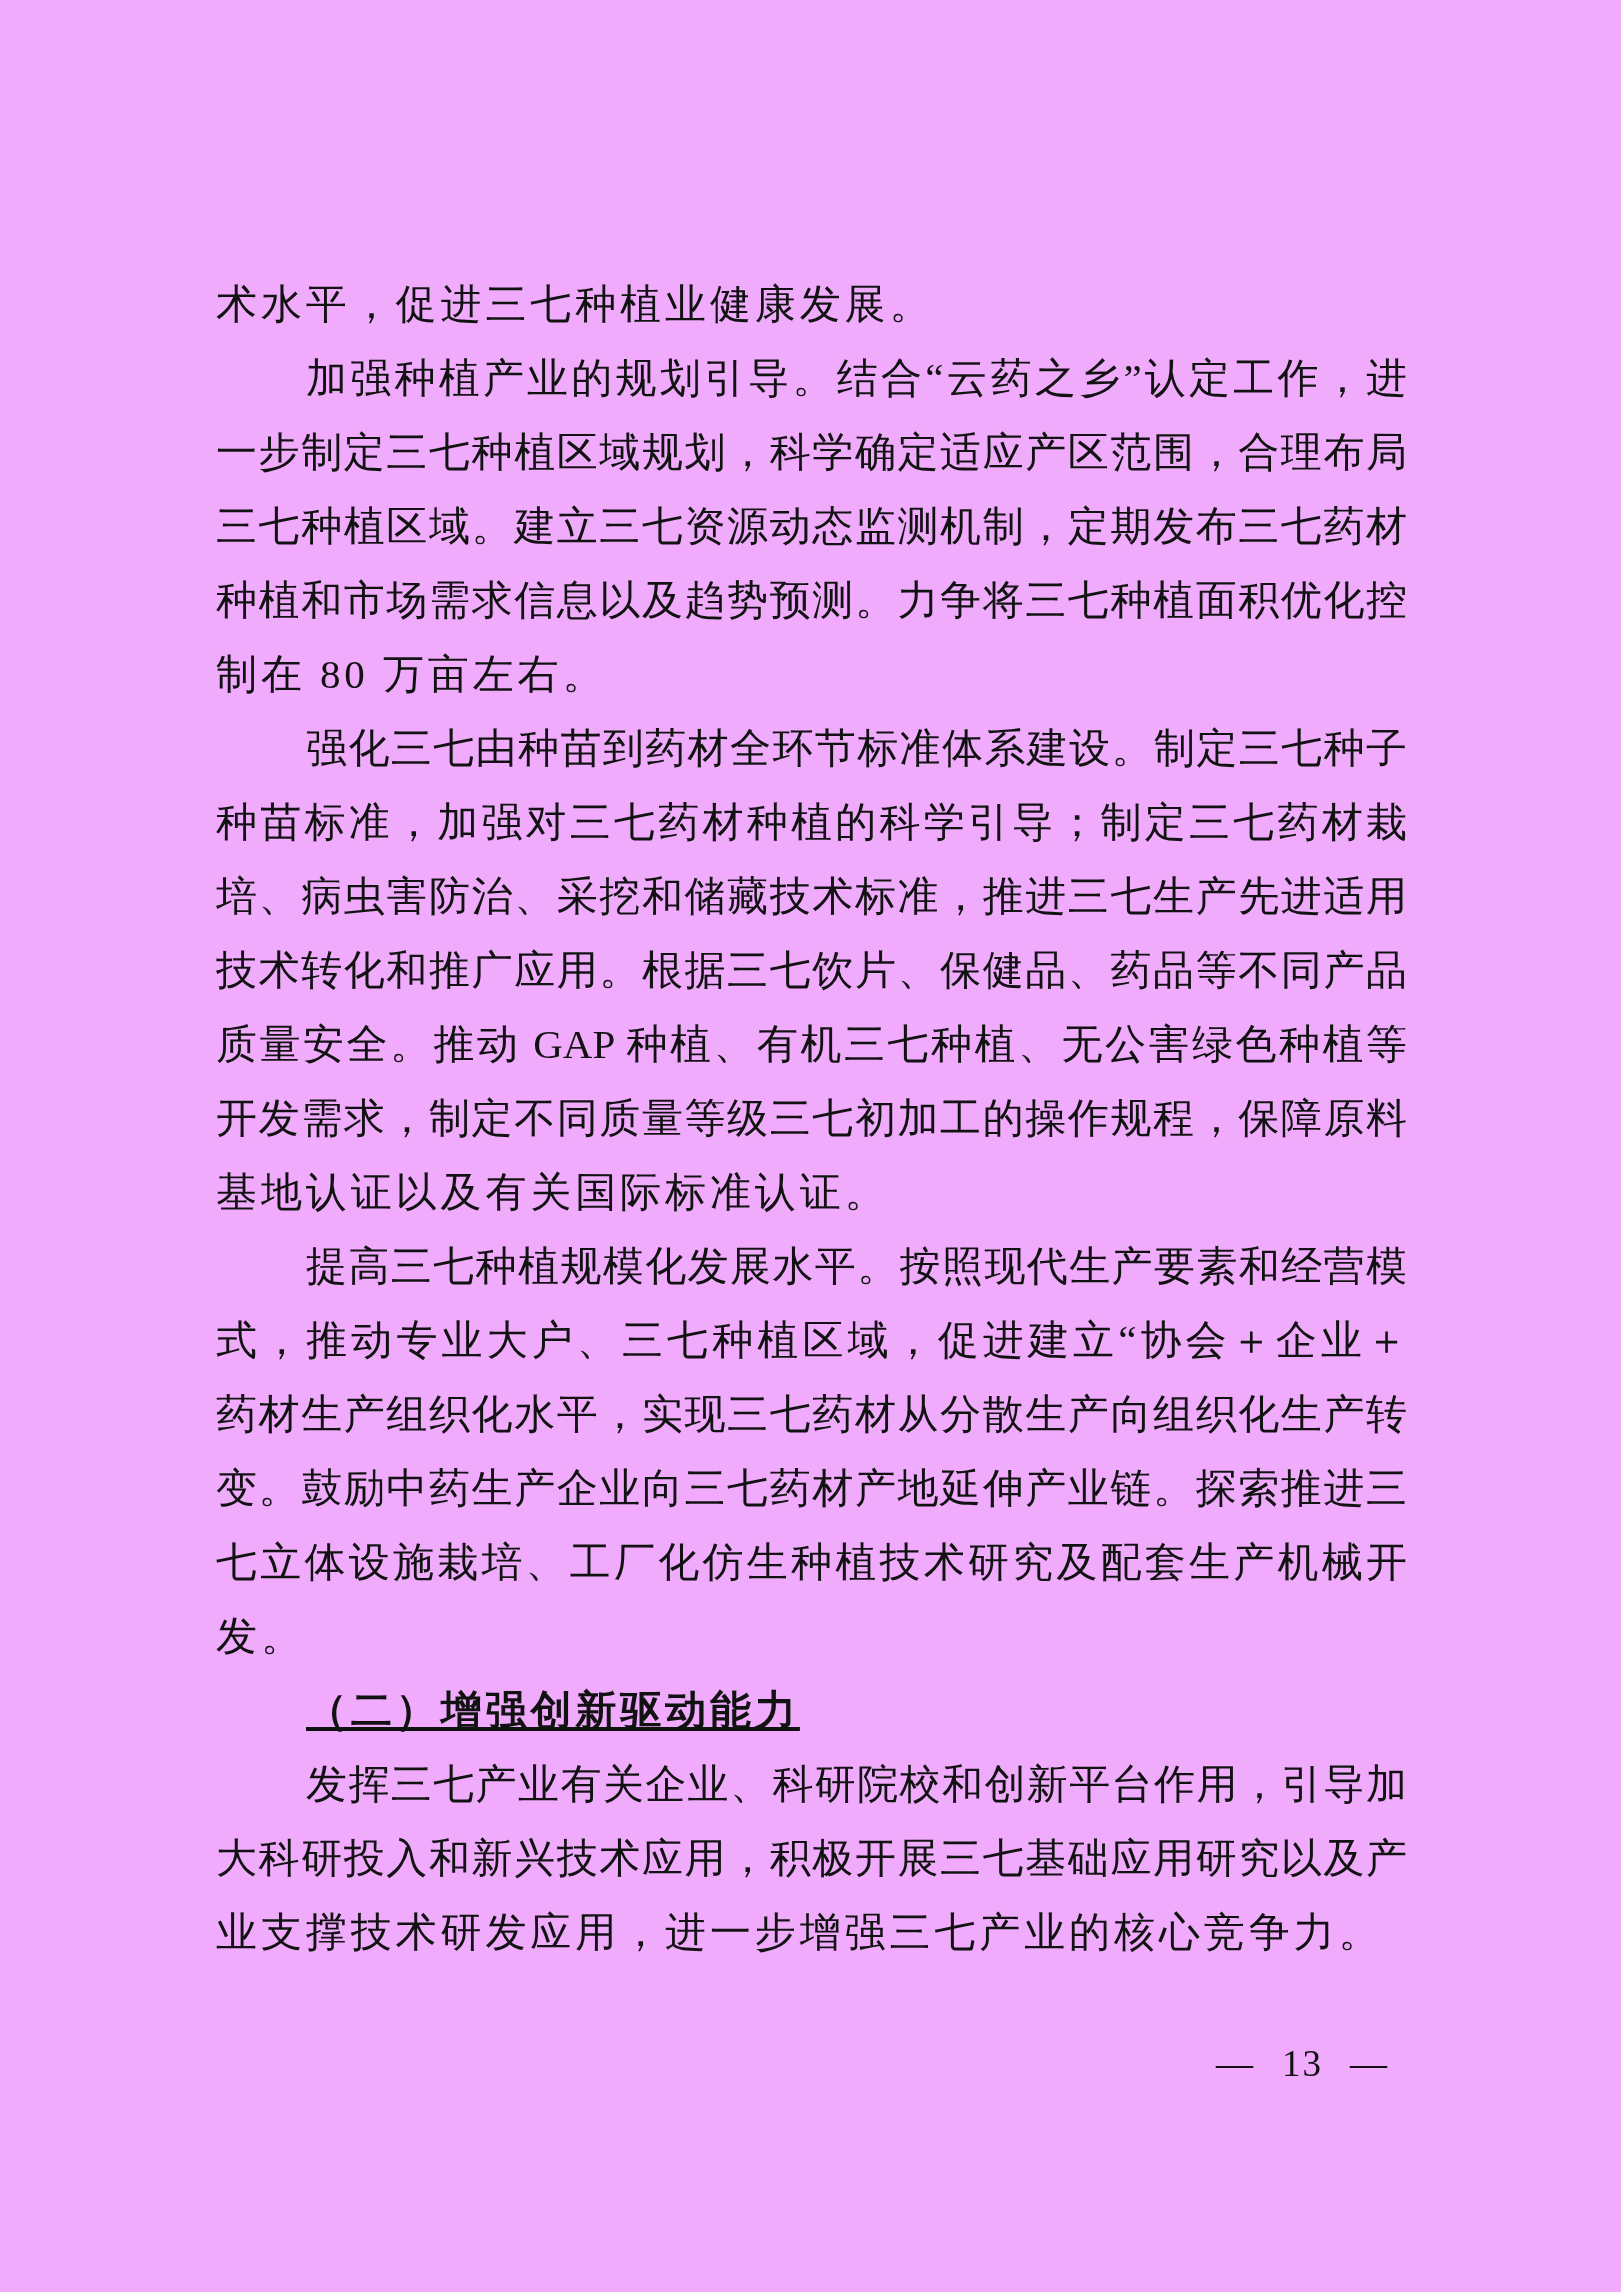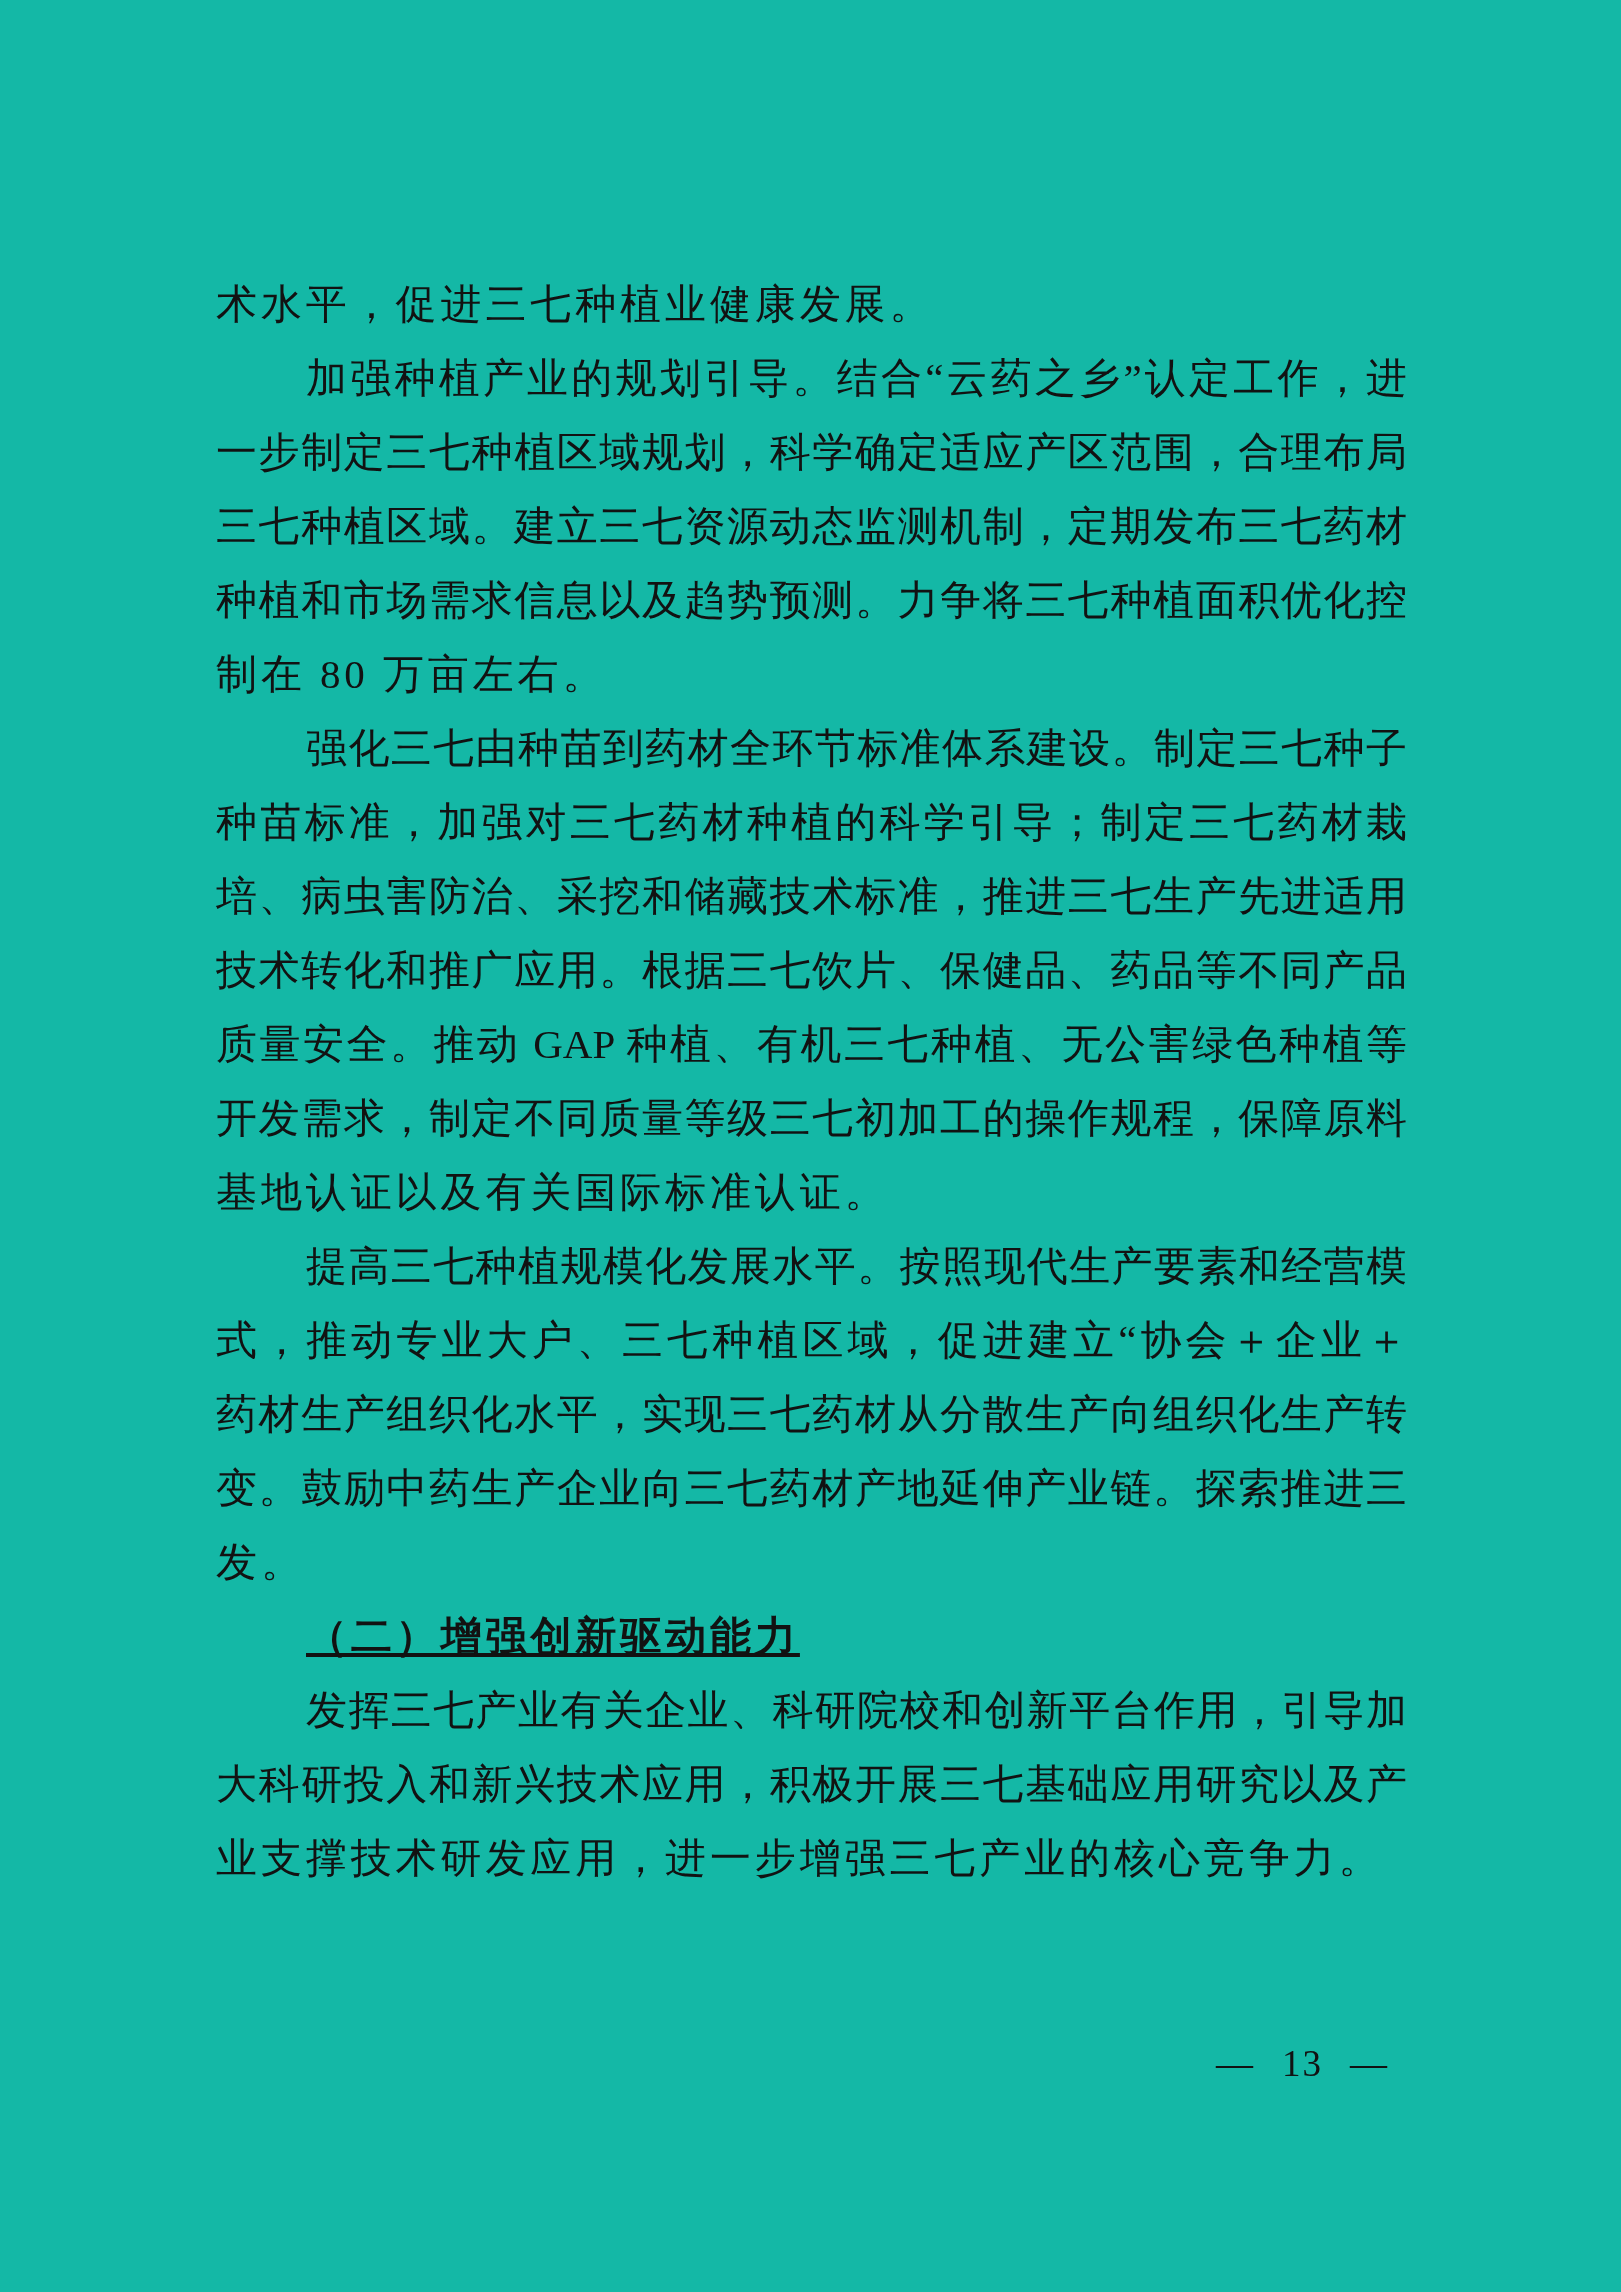--- a/index.html
+++ b/index.html
@@ -5,21 +5,21 @@
   
   html, body { margin: 0; padding: 0; }
   body {
     width: 1621px; height: 2293px;
     background: #d9d9d9;
     font-family: "Liberation Serif", "DejaVu Serif", serif;
   }
   .page {
     position: relative;
     width: 1621px; height: 2293px;
-    background: #14b8a6;
+    background: #f0abfc;
     color: #121212;
     overflow: hidden;
   }
   .doc {
     position: absolute;
     left: 216px; top: 267px;
     width: 1191px;
   }
   .line {
     height: 74px; line-height: 74px;
@@ -61,20 +61,21 @@
       <div class="line fill">种苗标准，加强对三七药材种植的科学引导；制定三七药材栽</div>
       <div class="line fill">培、病虫害防治、采挖和储藏技术标准，推进三七生产先进适用</div>
       <div class="line fill">技术转化和推广应用。根据三七饮片、保健品、药品等不同产品</div>
       <div class="line fill">质量安全。推动 GAP 种植、有机三七种植、无公害绿色种植等</div>
       <div class="line fill">开发需求，制定不同质量等级三七初加工的操作规程，保障原料</div>
       <div class="line">基地认证以及有关国际标准认证。</div>
       <div class="line indent fill">提高三七种植规模化发展水平。按照现代生产要素和经营模</div>
       <div class="line fill">式，推动专业大户、三七种植区域，促进建立“协会＋企业＋</div>
       <div class="line fill">药材生产组织化水平，实现三七药材从分散生产向组织化生产转</div>
       <div class="line fill">变。鼓励中药生产企业向三七药材产地延伸产业链。探索推进三</div>
+      <div class="line fill">七立体设施栽培、工厂化仿生种植技术研究及配套生产机械开</div>
       <div class="line">发。</div>
       <div class="line indent bold">（二）增强创新驱动能力</div>
       <div class="line indent fill">发挥三七产业有关企业、科研院校和创新平台作用，引导加</div>
       <div class="line fill">大科研投入和新兴技术应用，积极开展三七基础应用研究以及产</div>
       <div class="line">业支撑技术研发应用，进一步增强三七产业的核心竞争力。</div>
     </div>
   <div class="footer">— 13 —</div>
 </div>
 
 

